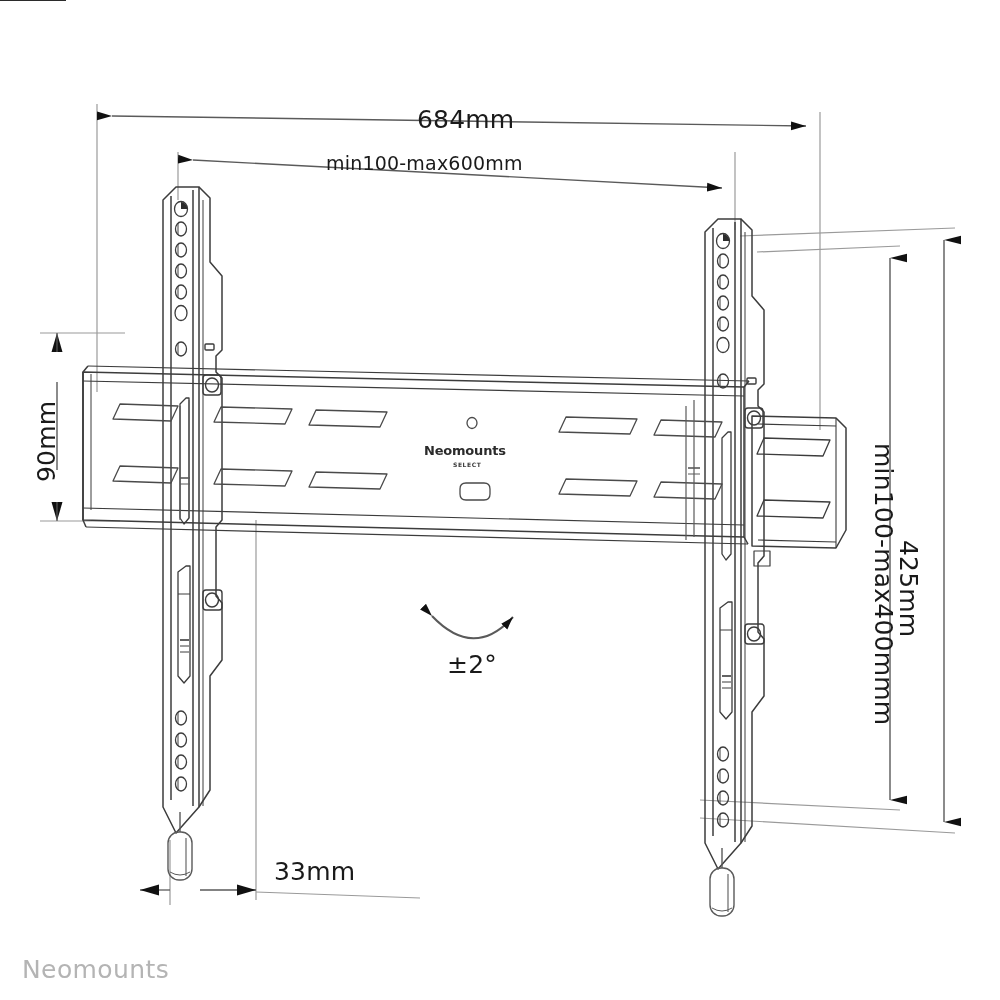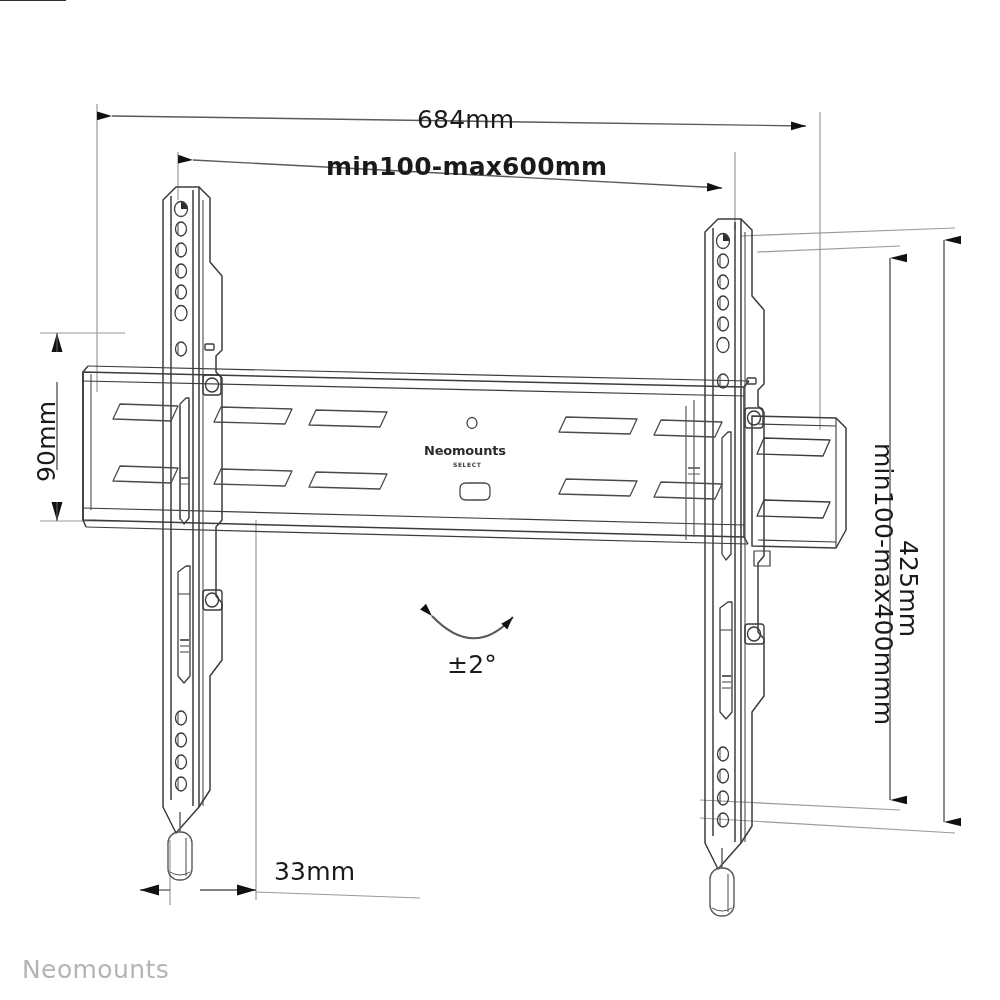--- a/index.html
+++ b/index.html
@@ -36,22 +36,21 @@
     letter-spacing: 0.2px;
   }
   #label-684 {
     left: 417px;
     top: 105px;
     font-size: 25px;
   }
   #label-vesa-h {
     left: 326px;
     top: 152px;
-    font-size: 25px;
-    font-weight: bold;
+    font-size: 19px;
   }
   #label-425 {
     left: 923px;
     top: 540px;
     font-size: 25px;
     transform: rotate(90deg);
     transform-origin: left top;
   }
   #label-vesa-v {
     left: 898px;

